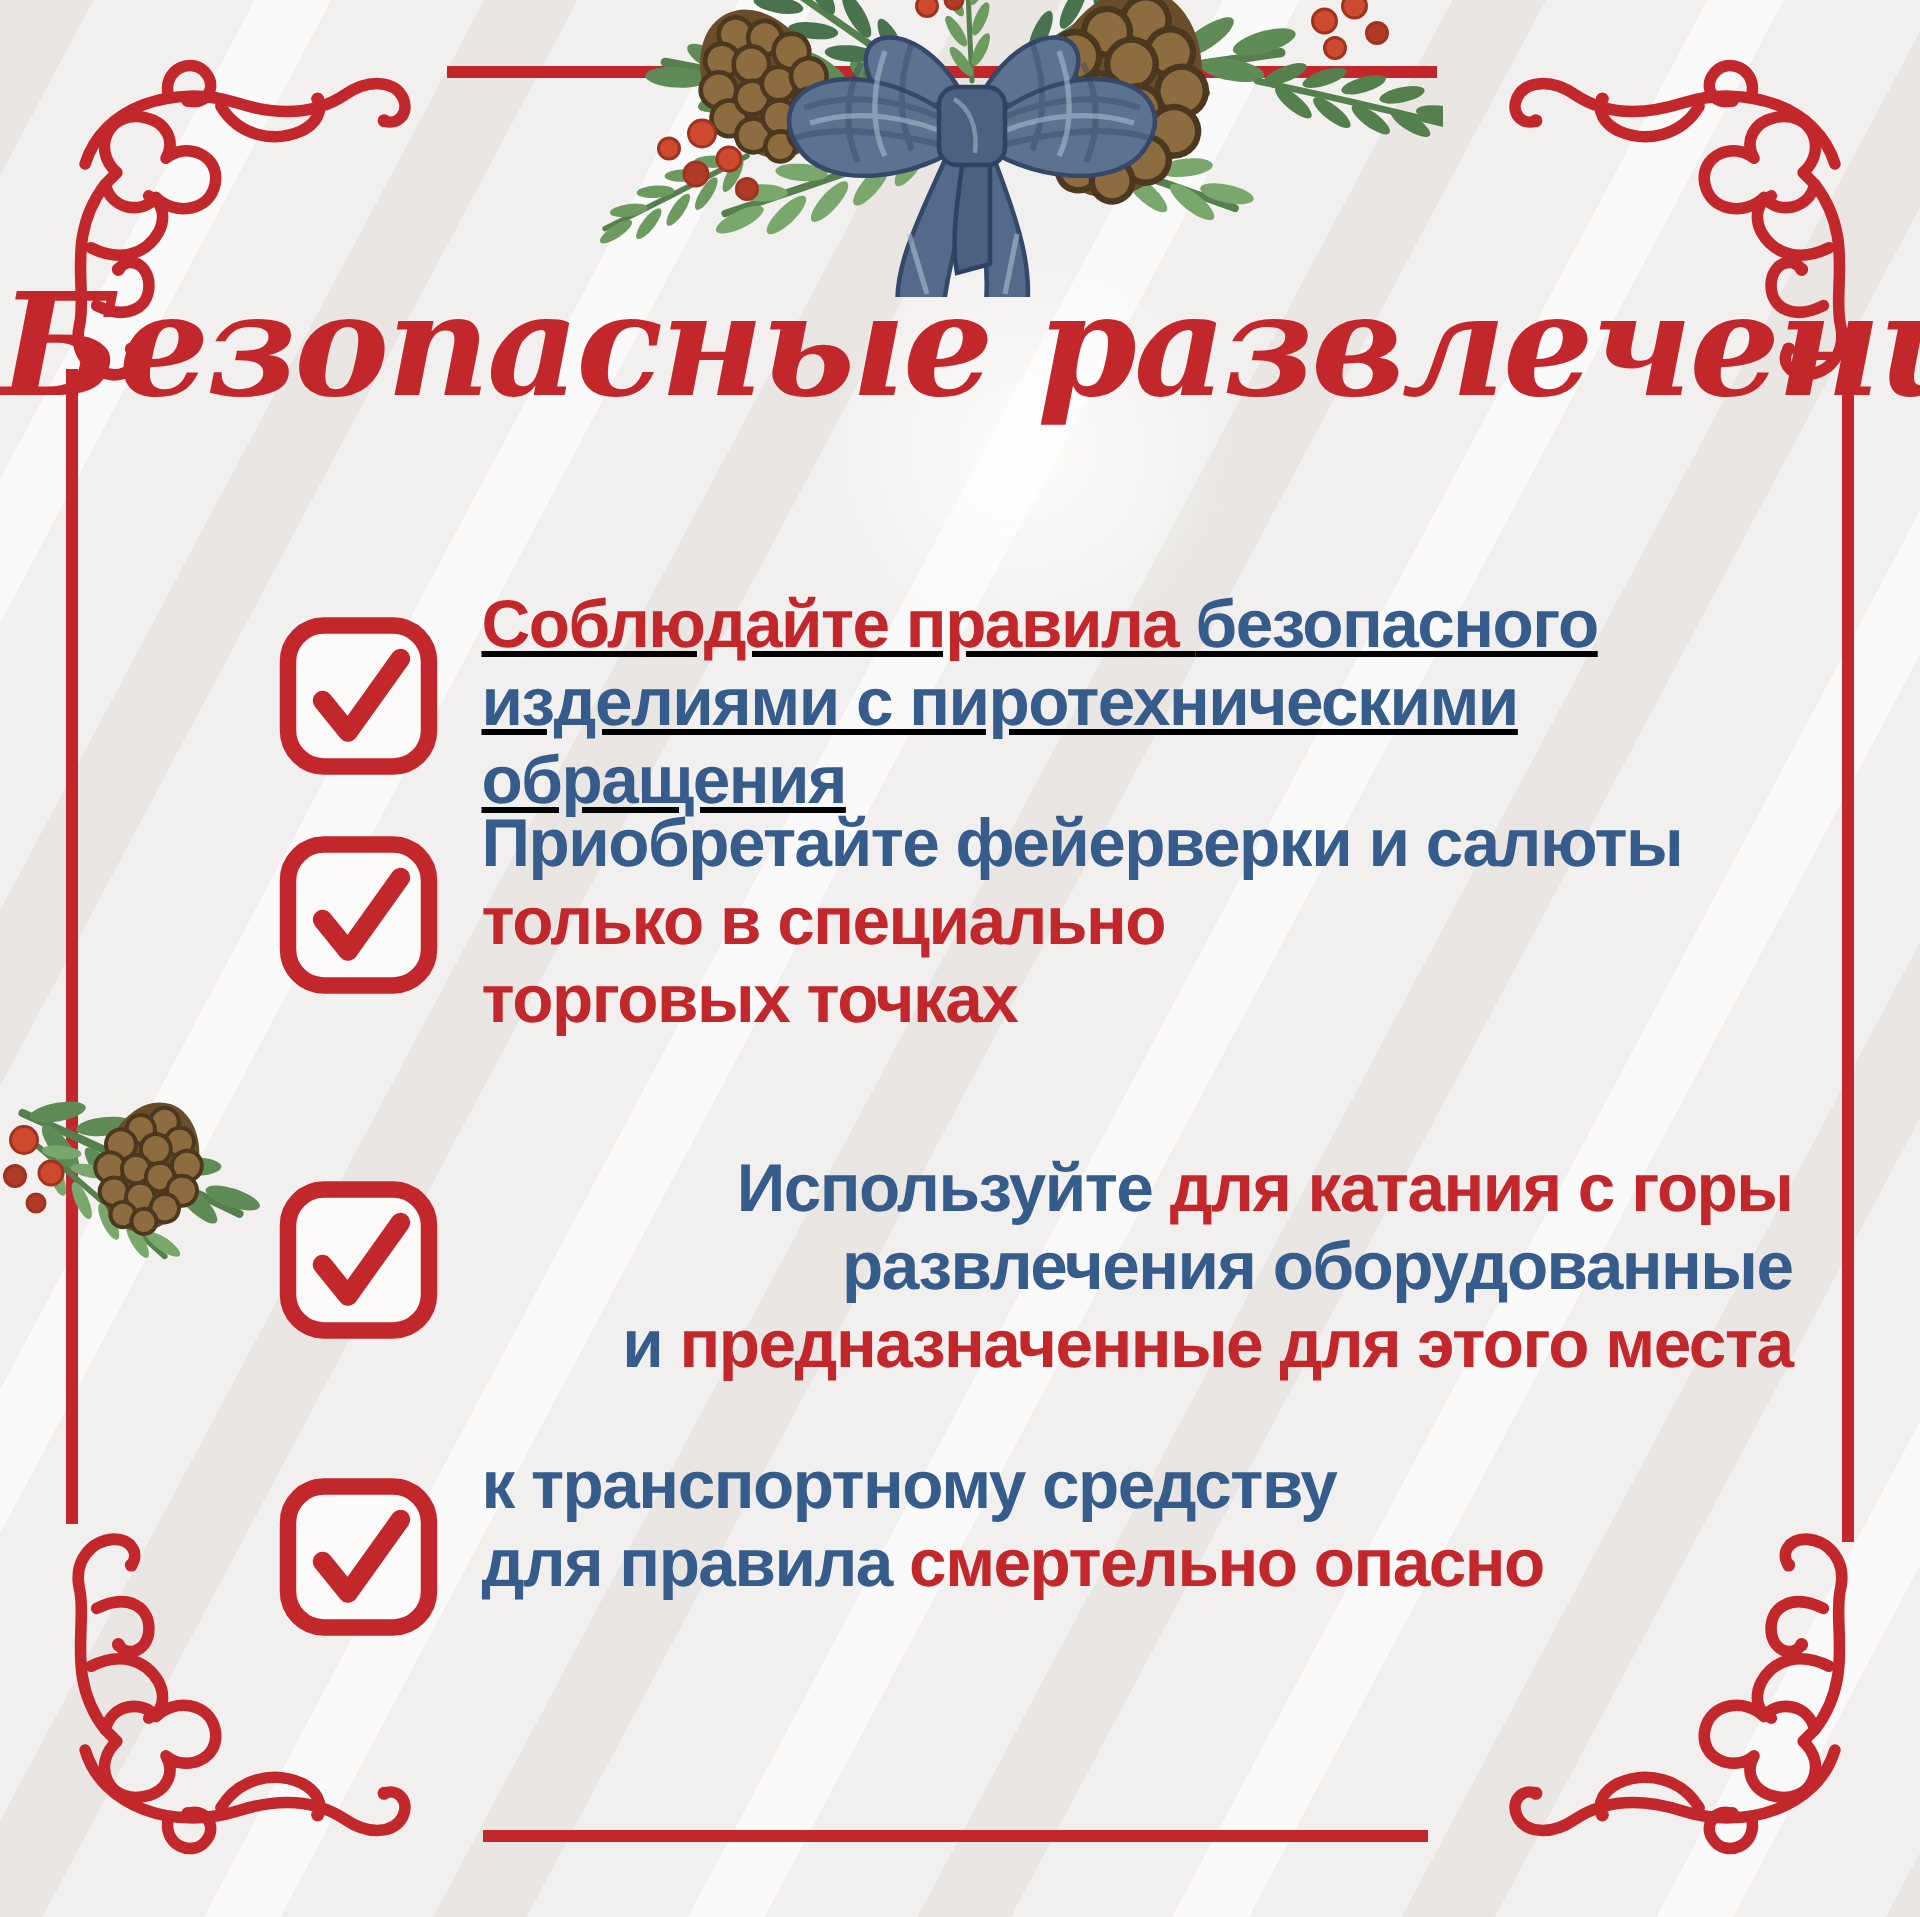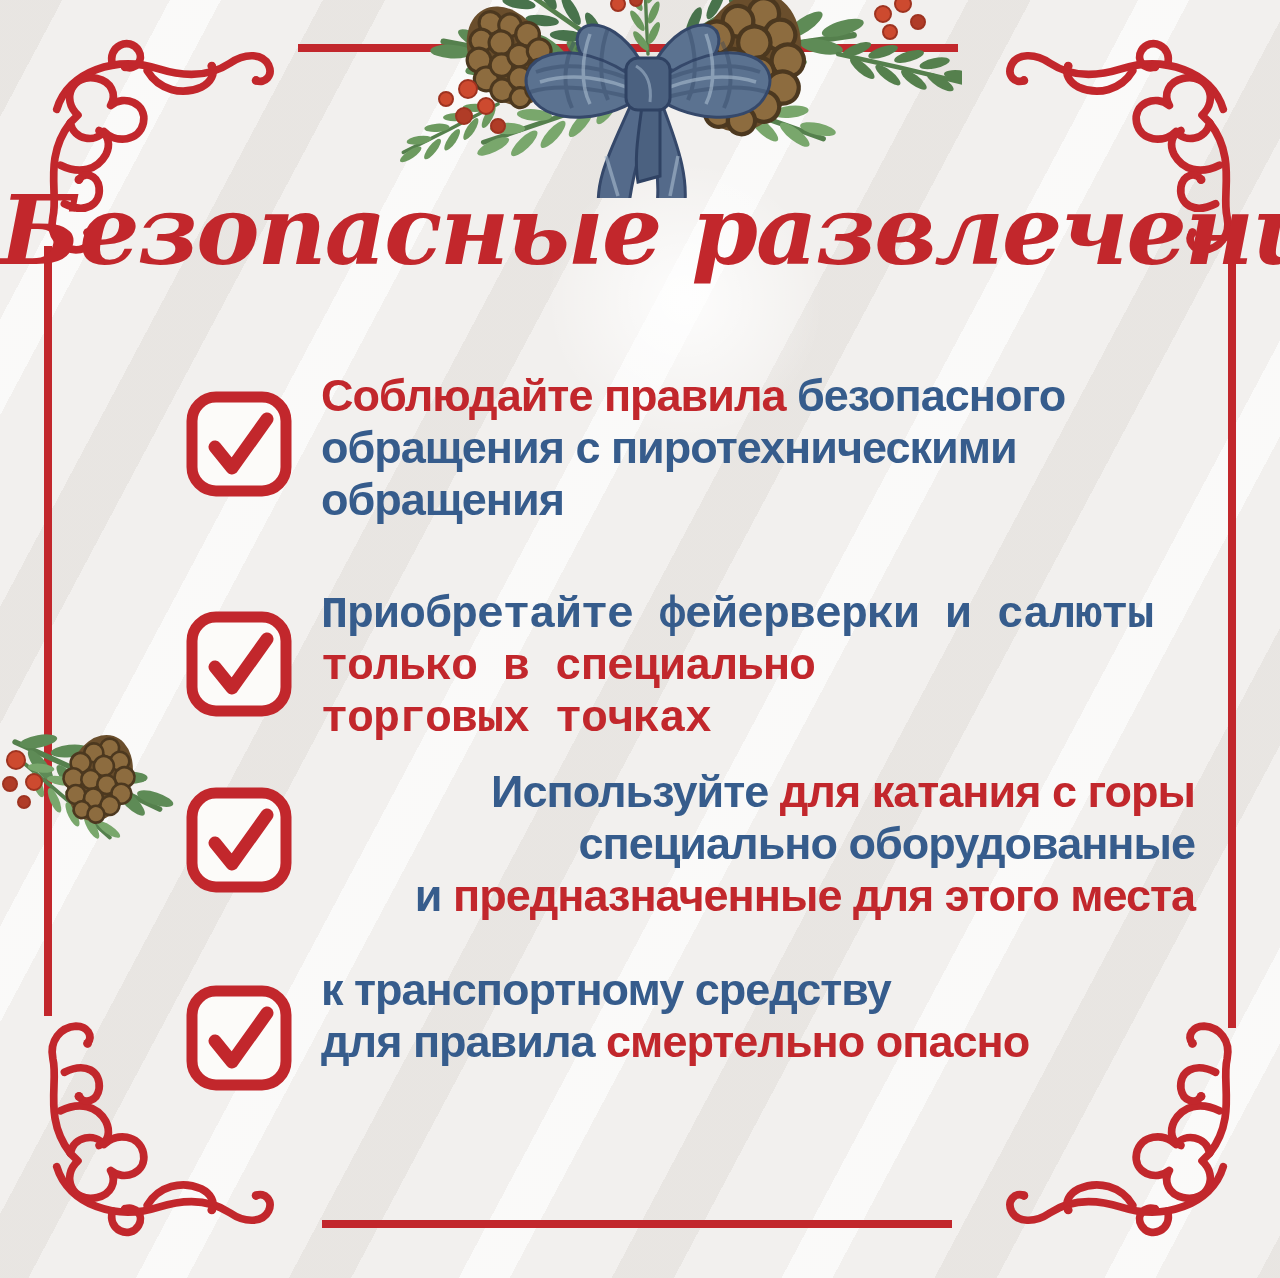--- a/index.html
+++ b/index.html
@@ -42,22 +42,22 @@
     background:radial-gradient(circle, rgba(255,255,255,0.85) 0%, rgba(255,255,255,0) 70%);}
   
   .title{
     position:absolute;left:0;right:0;top:172px;margin:0;text-align:center;
     font:italic 700 95px/1.25 "DejaVu Serif", serif;
     color:var(--red,#c2272c);letter-spacing:-2px;white-space:nowrap;
   }
   
   .checklist{position:absolute;left:185px;top:0;width:1010px;height:1278px;}
   .item{position:absolute;left:0;width:1010px;}
-  .item:nth-child(1){top:362px;}
-  .item:nth-child(2){top:582px;font-family:Liberation Mono, monospace;}
+  .item:nth-child(1){top:382px;text-decoration:underline;}
+  .item:nth-child(2){top:528px;}
   .item:nth-child(3){top:758px;text-align:right;}
   .item:nth-child(4){top:956px;}
   .cb{position:absolute;left:0;top:28px;width:108px;height:108px;}
   .cb-rect{fill:#fcfbf9;stroke:var(--red,#c2272c);stroke-width:11;}
   .cb-check{fill:none;stroke:var(--red,#c2272c);stroke-width:13;stroke-linecap:round;stroke-linejoin:round;}
   .lines{margin-left:136px;padding-top:8px;}
   .line{font-weight:700;font-size:45px;line-height:52px;letter-spacing:-1px;white-space:nowrap;}
   .seg-red{color:var(--red,#c2272c);}
   .seg-blue{color:var(--blue,#365c8c);}
 </style>
@@ -209,21 +209,21 @@
   <h1 class="title">Безопасные развлечения</h1>
 
   <div class="checklist">
       <div class="item">
         <svg class="cb" viewBox="0 0 108 108">
       <rect class="cb-rect" x="7" y="7" width="94" height="94" rx="24"></rect>
       <path class="cb-check" d="M30 57 L47 78 L82 29"></path>
     </svg>
         <div class="lines">
           <div class="line"><span class="seg-red">Соблюдайте правила </span><span class="seg-blue">безопасного</span></div>
-          <div class="line"><span class="seg-blue">обращения с пиротехническими</span></div>
+          <div class="line"><span class="seg-blue">изделиями с пиротехническими</span></div>
           <div class="line"><span class="seg-blue">обращения</span></div>
         </div>
       </div>
       <div class="item">
         <svg class="cb" viewBox="0 0 108 108">
       <rect class="cb-rect" x="7" y="7" width="94" height="94" rx="24"></rect>
       <path class="cb-check" d="M30 57 L47 78 L82 29"></path>
     </svg>
         <div class="lines">
           <div class="line"><span class="seg-blue">Приобретайте фейерверки и салюты</span></div>
@@ -231,21 +231,21 @@
           <div class="line"><span class="seg-red">торговых точках</span></div>
         </div>
       </div>
       <div class="item">
         <svg class="cb" viewBox="0 0 108 108">
       <rect class="cb-rect" x="7" y="7" width="94" height="94" rx="24"></rect>
       <path class="cb-check" d="M30 57 L47 78 L82 29"></path>
     </svg>
         <div class="lines">
           <div class="line"><span class="seg-blue">Используйте </span><span class="seg-red">для катания с горы</span></div>
-          <div class="line"><span class="seg-blue">специально оборудованные</span></div>
+          <div class="line"><span class="seg-blue">развлечения оборудованные</span></div>
           <div class="line"><span class="seg-blue">и </span><span class="seg-red">предназначенные для этого места</span></div>
         </div>
       </div>
       <div class="item">
         <svg class="cb" viewBox="0 0 108 108">
       <rect class="cb-rect" x="7" y="7" width="94" height="94" rx="24"></rect>
       <path class="cb-check" d="M30 57 L47 78 L82 29"></path>
     </svg>
         <div class="lines">
           <div class="line"><span class="seg-blue">к транспортному средству</span></div>

